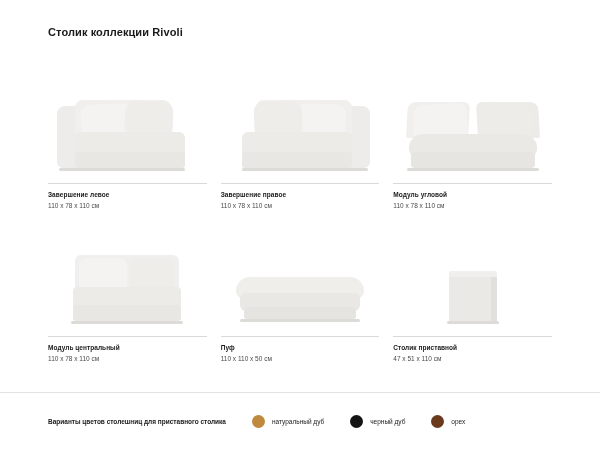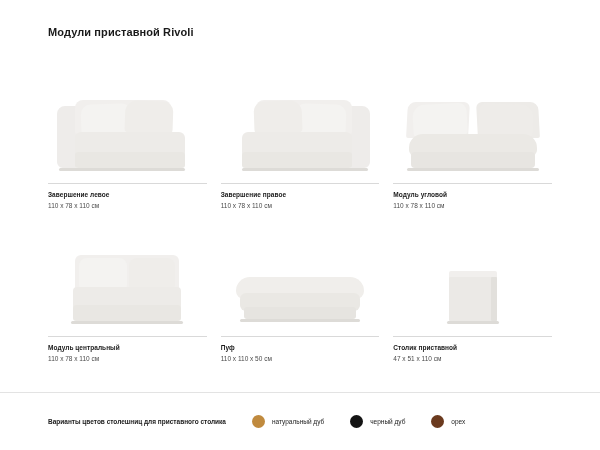--- a/index.html
+++ b/index.html
@@ -163,21 +163,21 @@
     font-size: 6.5px;
     color: #1a1a1a;
     white-space: nowrap;
   }
 </style>
 </head>
 <body>
 
 <div class="page">
 
-  <div class="title">Модули приставной Rivoli</div>
+  <div class="title">Столик коллекции Rivoli</div>
 
   <div class="grid">
 
     <div class="cell">
       <div class="figure">
         <div class="sofa">
           <div class="part lm-armL"></div>
           <div class="part lm-back"></div>
           <div class="part lm-cush1"></div>
           <div class="part lm-cush2"></div>

